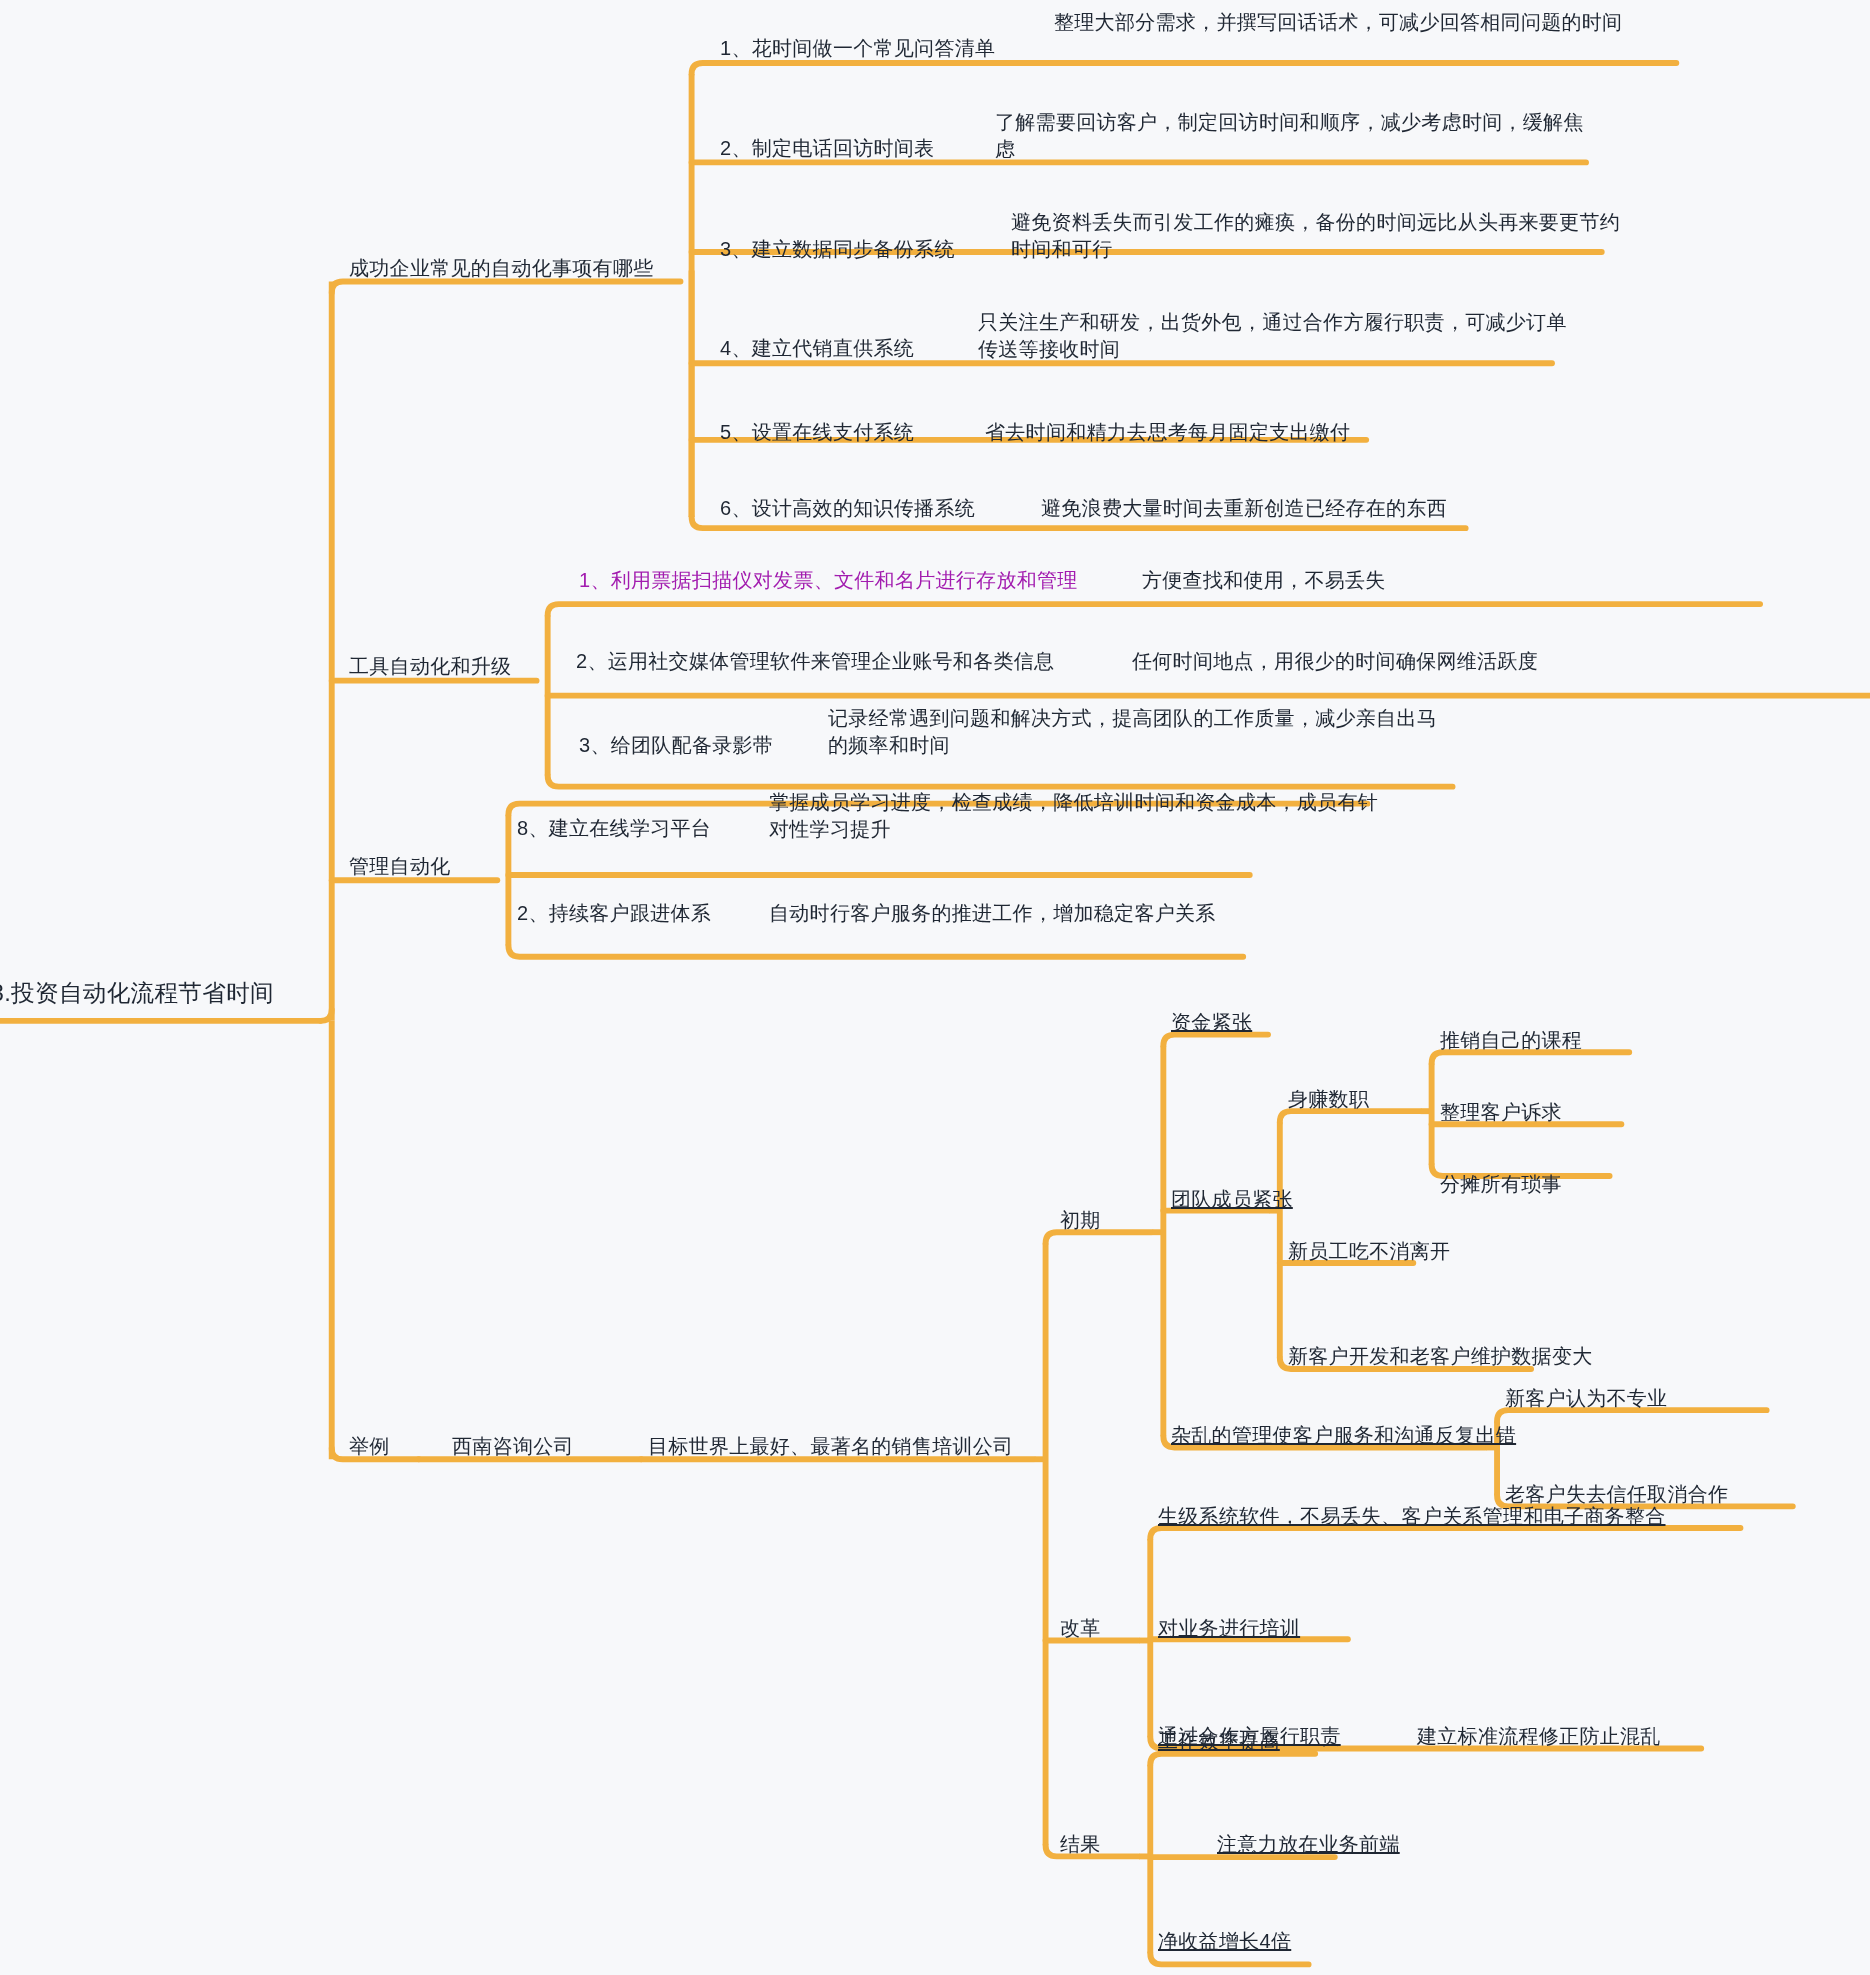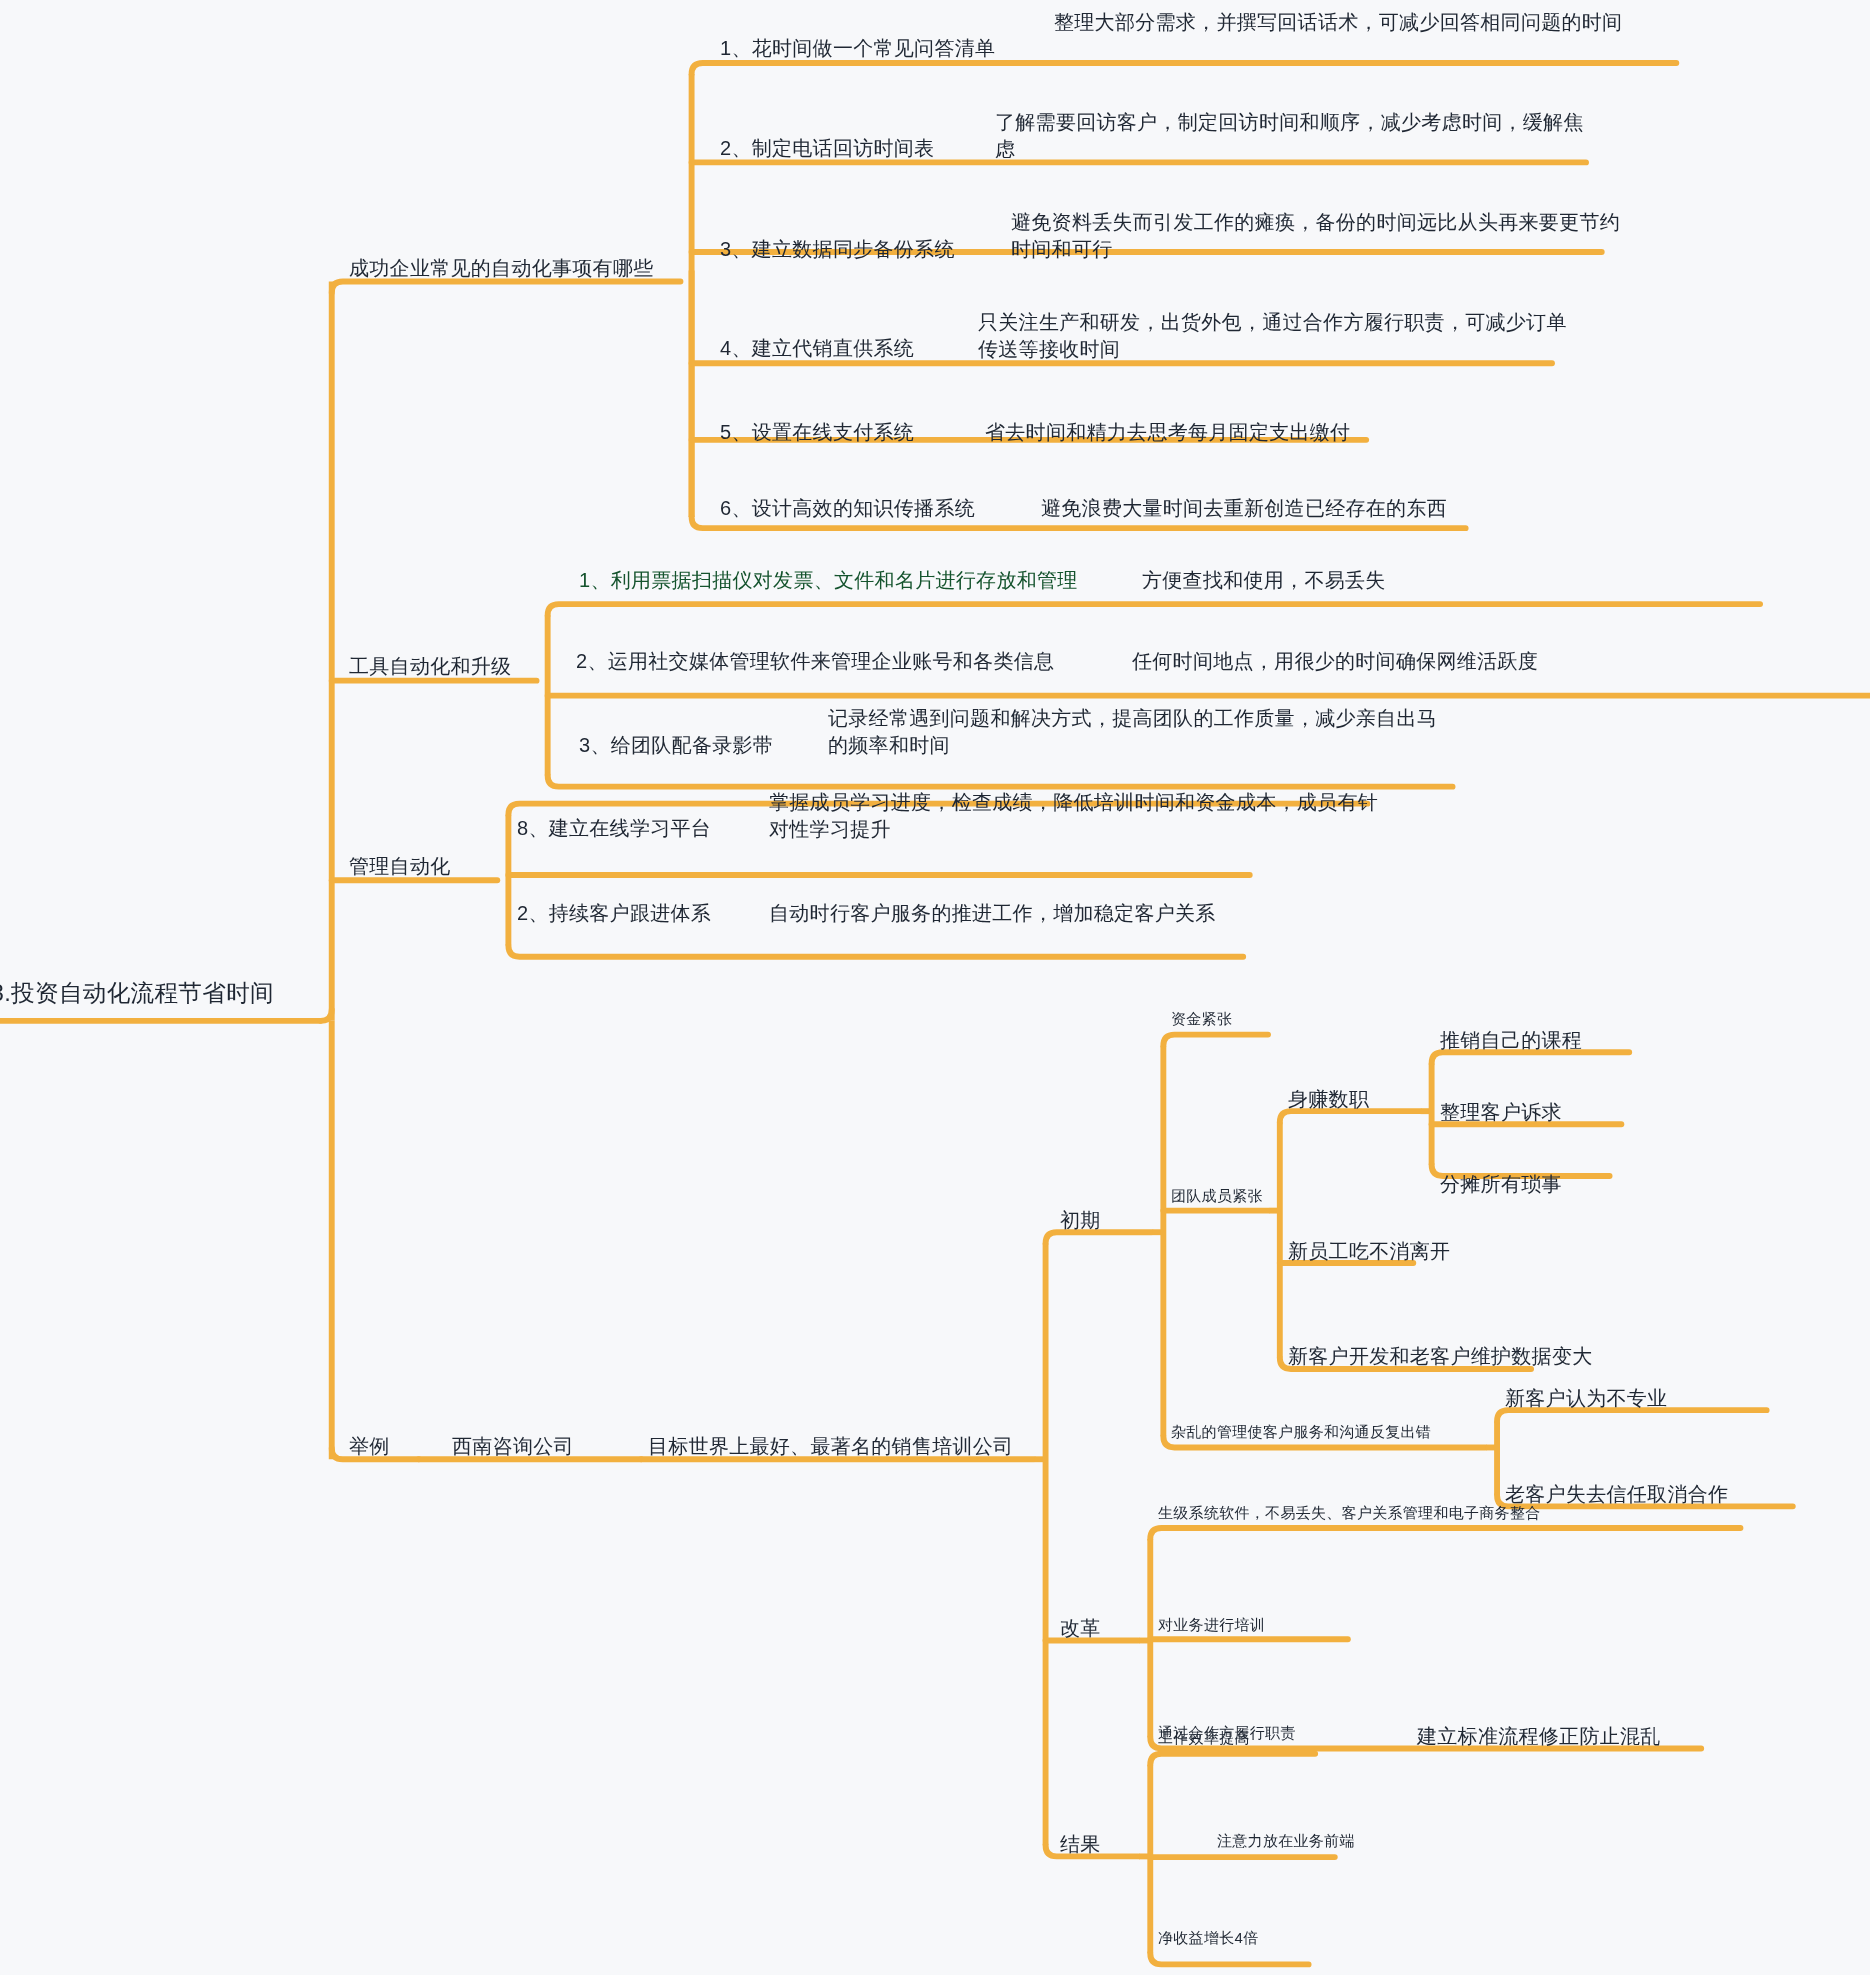--- a/index.html
+++ b/index.html
@@ -15,21 +15,21 @@
   .node{
     position:absolute;
     color:#1f2733;
     white-space:nowrap;
     line-height:1.34;
     letter-spacing:0.3px;
   }
   .t-root{font-size:23.6px;}
   .t-l1{font-size:20px;}
   .t-l2{font-size:20px;}
-  .t-l3{font-size:15px;}
+  .t-l3{font-size:20px;text-decoration:underline;}
   .t-l4{font-size:20px;}
   .t-note{font-size:20px;white-space:normal;}
 </style>
 </head>
 <body>
 
 <div id="stage" style="background: rgb(247, 248, 250);">
 
   <svg id="wires" viewBox="0 0 2858 3018">
     <g fill="none" stroke="#f2b03f" stroke-width="9" stroke-linecap="round" stroke-linejoin="round">
@@ -133,21 +133,21 @@
   <div class="node t-note" style="left: 978px; top: 309px; width: 602px; color: rgb(31, 39, 51);">只关注生产和研发，出货外包，通过合作方履行职责，可减少订单传送等接收时间</div>
 
   <div class="node t-l2" style="left: 720px; top: 419px; color: rgb(31, 39, 51);">5、设置在线支付系统</div>
   <div class="node t-note" style="left: 985px; top: 419px; color: rgb(31, 39, 51);">省去时间和精力去思考每月固定支出缴付</div>
 
   <div class="node t-l2" style="left: 720px; top: 495px; color: rgb(31, 39, 51);">6、设计高效的知识传播系统</div>
   <div class="node t-note" style="left: 1041px; top: 495px; color: rgb(31, 39, 51);">避免浪费大量时间去重新创造已经存在的东西</div>
 
   <div class="node t-l1" style="left: 349px; top: 653px; color: rgb(31, 39, 51);">工具自动化和升级</div>
 
-  <div class="node t-l2" style="left: 579px; top: 567px; color: #14532d;">1、利用票据扫描仪对发票、文件和名片进行存放和管理</div>
+  <div class="node t-l2" style="left: 579px; top: 567px; color: #a21caf;">1、利用票据扫描仪对发票、文件和名片进行存放和管理</div>
   <div class="node t-note" style="left: 1142px; top: 567px; color: rgb(31, 39, 51);">方便查找和使用，不易丢失</div>
 
   <div class="node t-l2" style="left: 576px; top: 648px; color: rgb(31, 39, 51);">2、运用社交媒体管理软件来管理企业账号和各类信息</div>
   <div class="node t-note" style="left: 1132px; top: 648px; color: rgb(31, 39, 51);">任何时间地点，用很少的时间确保网维活跃度</div>
 
   <div class="node t-l2" style="left: 579px; top: 732px; color: rgb(31, 39, 51);">3、给团队配备录影带</div>
   <div class="node t-note" style="left: 828px; top: 705px; width: 615px; color: rgb(31, 39, 51);">记录经常遇到问题和解决方式，提高团队的工作质量，减少亲自出马的频率和时间</div>
 
   <div class="node t-l1" style="left: 349px; top: 853px; color: rgb(31, 39, 51);">管理自动化</div>
 

